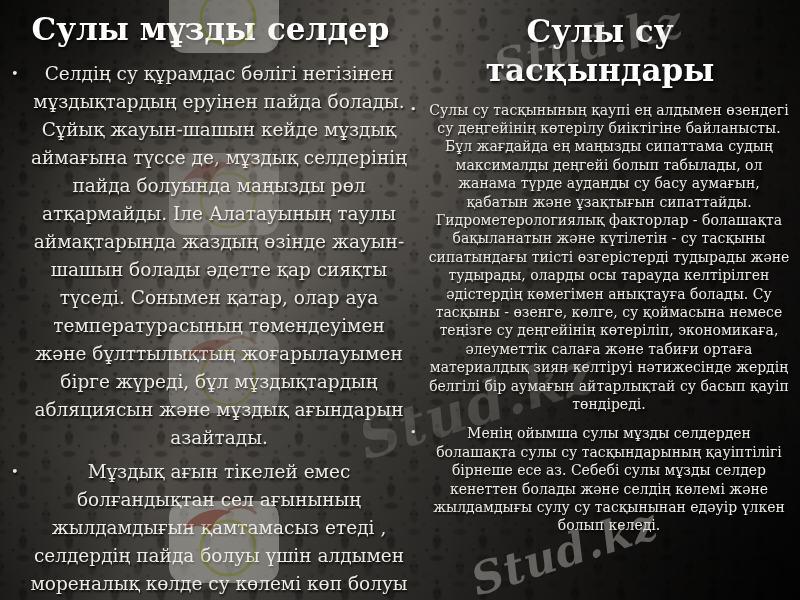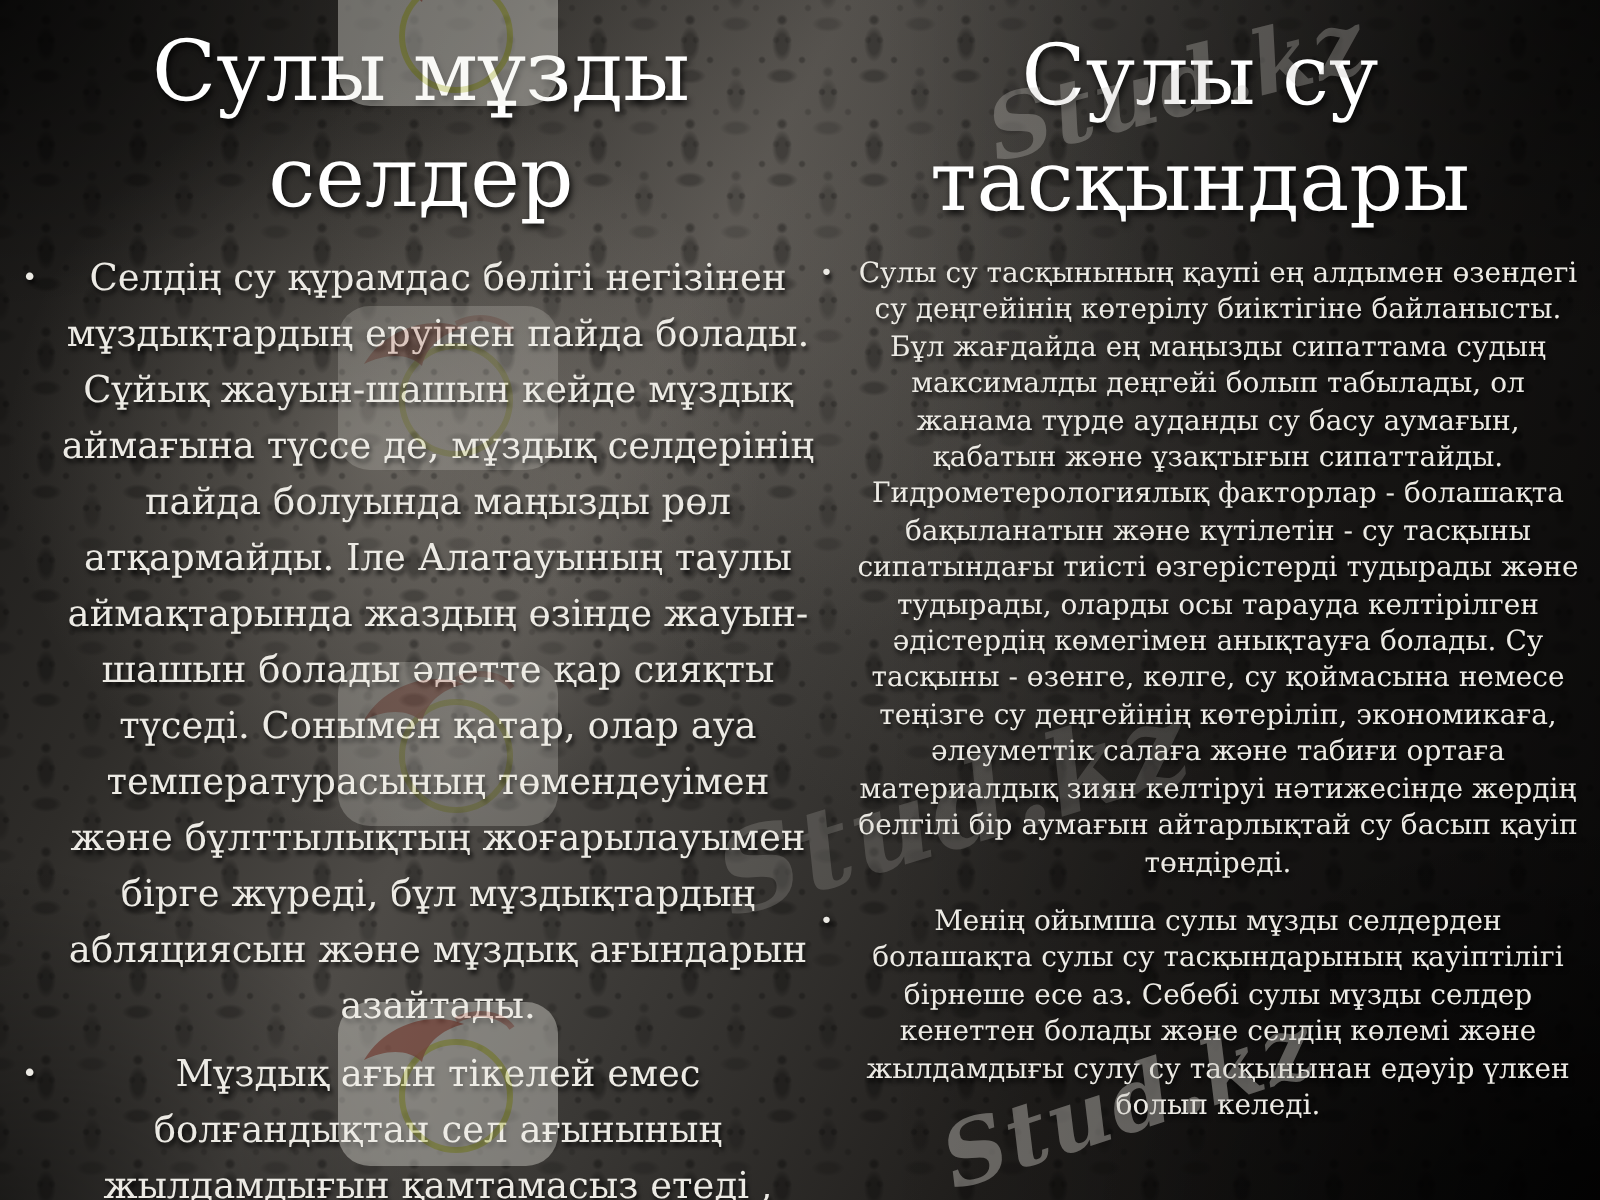--- a/index.html
+++ b/index.html
@@ -32,21 +32,21 @@
       radial-gradient(ellipse 360px 280px at 102% -2%, rgba(0,0,0,.55), transparent 65%),
       radial-gradient(ellipse 320px 260px at -2% -2%, rgba(0,0,0,.60), transparent 65%),
       radial-gradient(ellipse 360px 280px at -2% 102%, rgba(0,0,0,.60), transparent 65%),
       linear-gradient(to right, transparent 55%, rgba(0,0,0,.30) 85%, rgba(0,0,0,.45) 100%);
   }
   .col{position:absolute;z-index:4;}
   .col-left{left:11px;top:10px;width:399px;}
   .col-right{left:410px;top:12px;width:380px;}
   .slide h1{
     margin:0 0 11px;text-align:center;color:#ffffff;
-    font-weight:normal;font-size:42px;line-height:1.25;
+    font-weight:bold;font-size:31px;line-height:1.25;
     text-shadow:1px 2px 3px rgba(0,0,0,.85);
   }
   .slide ul{list-style:none;margin:0;padding:0;}
   .slide li{display:flex;color:#eceae4;text-shadow:1px 2px 2px rgba(0,0,0,.8);}
   .col-left li{font-size:18.5px;line-height:28px;margin-bottom:6px;}
   .col-right li{font-size:14px;line-height:18.4px;margin-bottom:11px;}
   .marker{flex:0 0 17px;}
   .col-left .marker{font-size:13px;}
   .col-right .marker{flex:0 0 18px;font-size:11px;}
   .btext{flex:1;text-align:center;}

